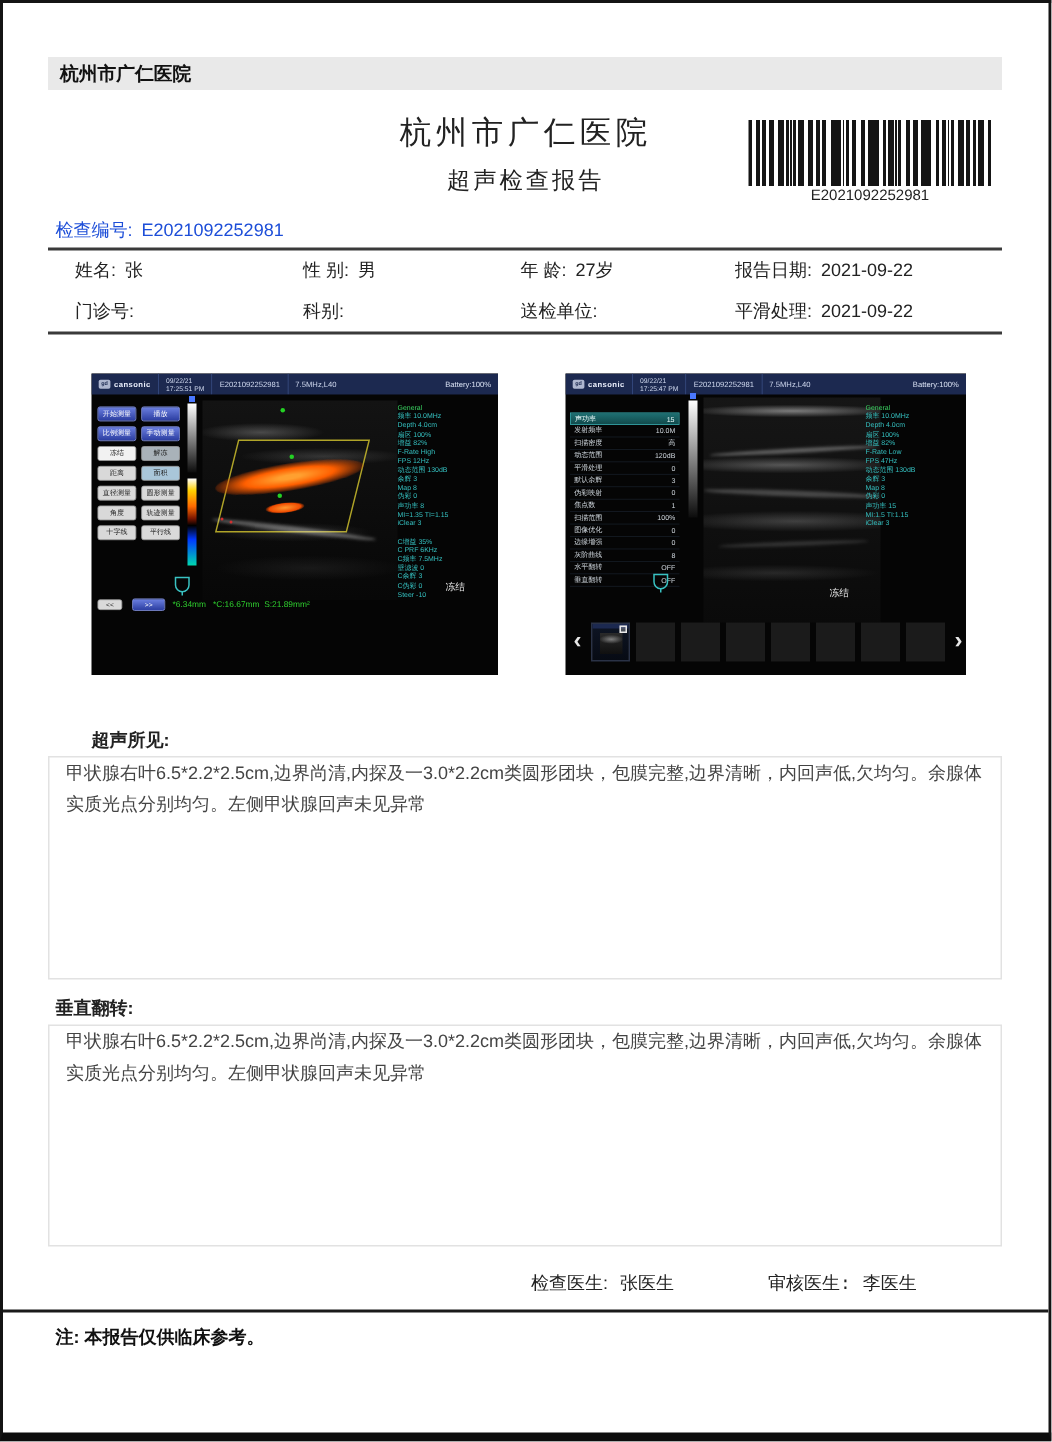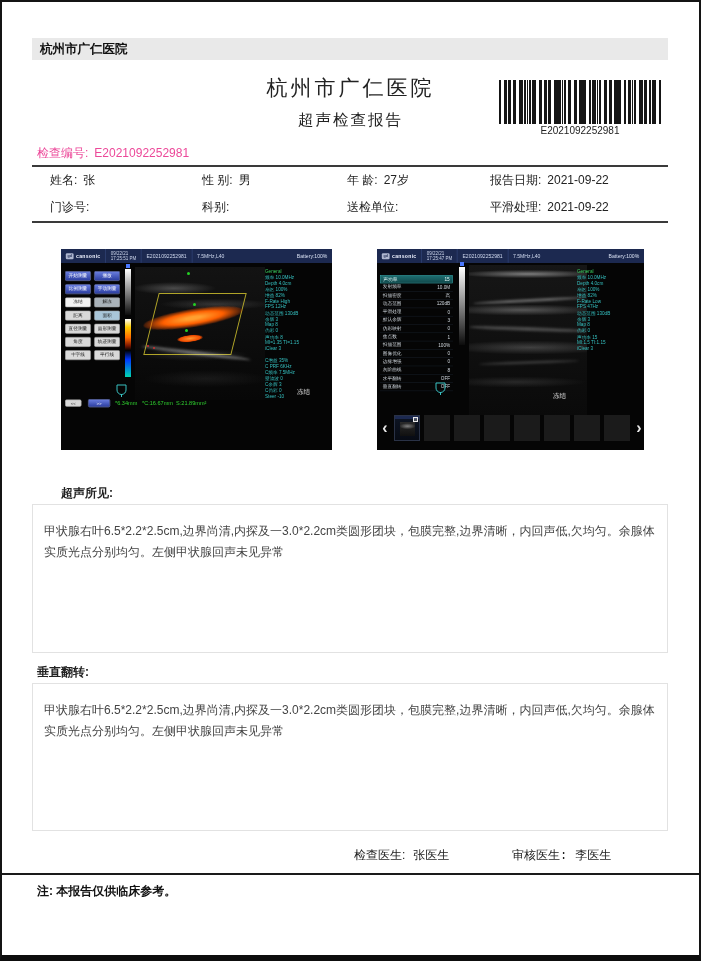--- a/index.html
+++ b/index.html
@@ -16,21 +16,21 @@
               font-size:21px; letter-spacing:3px; color:#222; }
   .subtitle { position:absolute; left:0; right:0; top:108px; text-align:center;
               font-size:15.5px; letter-spacing:2px; color:#222; }
   .barcode { position:absolute; left:497px; top:78px; width:162px; }
   .barcode-bars { width:162px; height:44px; background-color:#fff;
       background-image:
         repeating-linear-gradient(90deg,#151515 0 2px,transparent 2px 5px),
         repeating-linear-gradient(90deg,#151515 0 1px,transparent 1px 7px),
         repeating-linear-gradient(90deg,transparent 0 9px,#151515 9px 12px); }
   .barcode-text { text-align:center; font-size:10px; color:#222; margin-top:1px; }
-  .examno { position:absolute; left:35px; top:143px; font-size:12px; color:#ec4899; }
+  .examno { position:absolute; left:35px; top:143px; font-size:12px; color:#1d4ed8; }
   .examno .lbl { margin-right:6px; }
 
   
   .ptable { position:absolute; left:30px; right:31px; top:163px;
             border-top:2px solid #3a3a3a; border-bottom:2px solid #3a3a3a;
             display:grid; grid-template-columns:152px 145px 143px auto;
             padding:0 0 0 18px; font-size:12px; color:#222; }
   .ptable .cell { line-height:27px; height:27px; white-space:nowrap; }
   .ptable .lbl { margin-right:6px; }
 
@@ -144,21 +144,21 @@
   .thumb-filled .mini-top { position:absolute; left:0; top:0; right:0; height:3px; background:#1c2950; }
   .thumb-filled .mini-img { position:absolute; left:5px; top:6px; width:15px; height:14px;
       background:radial-gradient(8px 3px at 50% 30%, rgba(220,220,220,.5), transparent),
                  linear-gradient(#2a2a2a,#101010); }
   .thumb-badge { position:absolute; right:1px; top:1px; width:5px; height:5px;
                  border:1px solid #e8e8e8; background:rgba(255,255,255,.25); }
 
   
   .sec-label { position:absolute; left:35px; font-size:12px; font-weight:bold; color:#222; }
   .sec-box { position:absolute; left:30px; right:31px; border:1px solid #e2e2e2;
-             padding:16px 11px; font-size:12px; color:#444; line-height:1.75; }
+             padding:0 11px; font-size:12px; color:#444; line-height:1.75; }
   .lab-findings { top:483px;margin-left:24px; } .box-findings { top:502px; height:149px; }
   .lab-impression { top:662px; } .box-impression { top:681px; height:148px; }
 
   
   .doctor { position:absolute; top:845px; font-size:12px; color:#222; }
   .doc-exam { left:352px; } .doc-review { left:510px;font-family:Liberation Mono, monospace; }
   .doctor .lbl { margin-right:8px; }
   .foot-line { position:absolute; left:0; right:0; top:871px; border-top:2px solid #1a1a1a; }
   .note { position:absolute; left:35px; top:881px; font-size:12px; font-weight:bold; color:#111; }
 </style>

